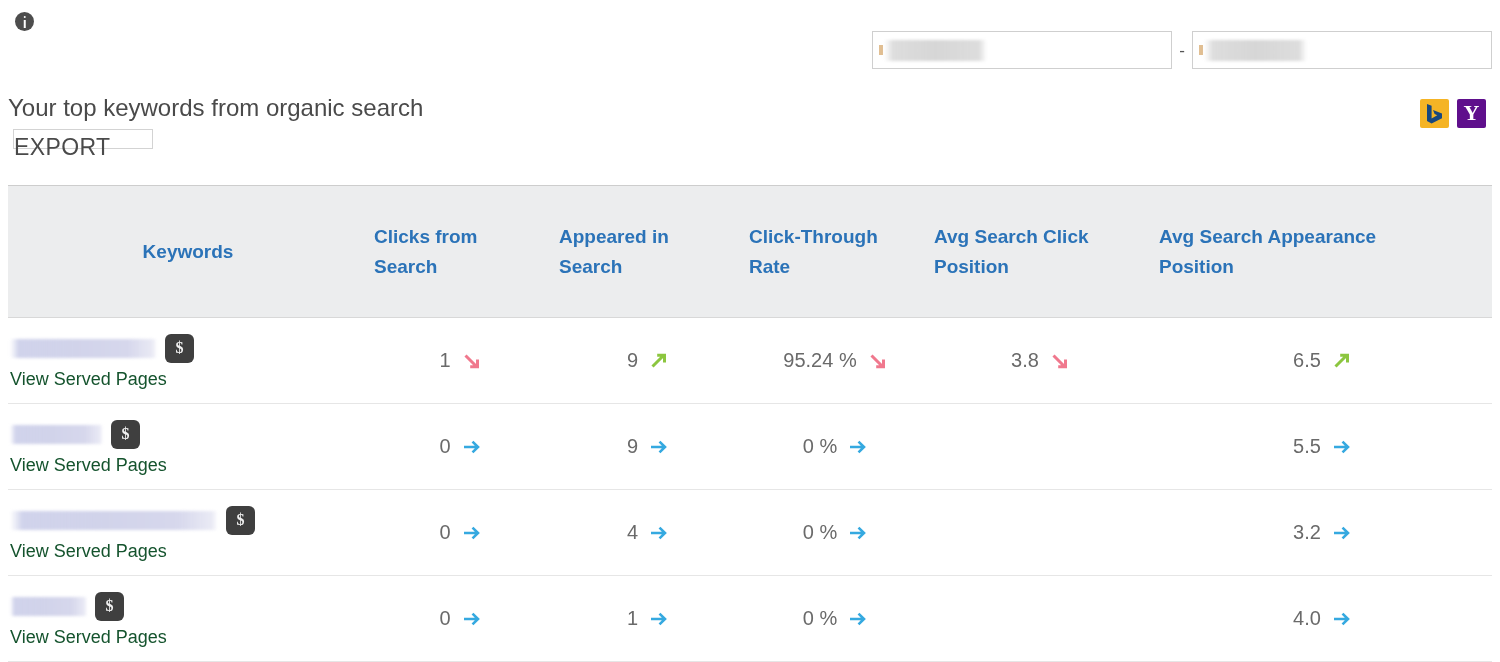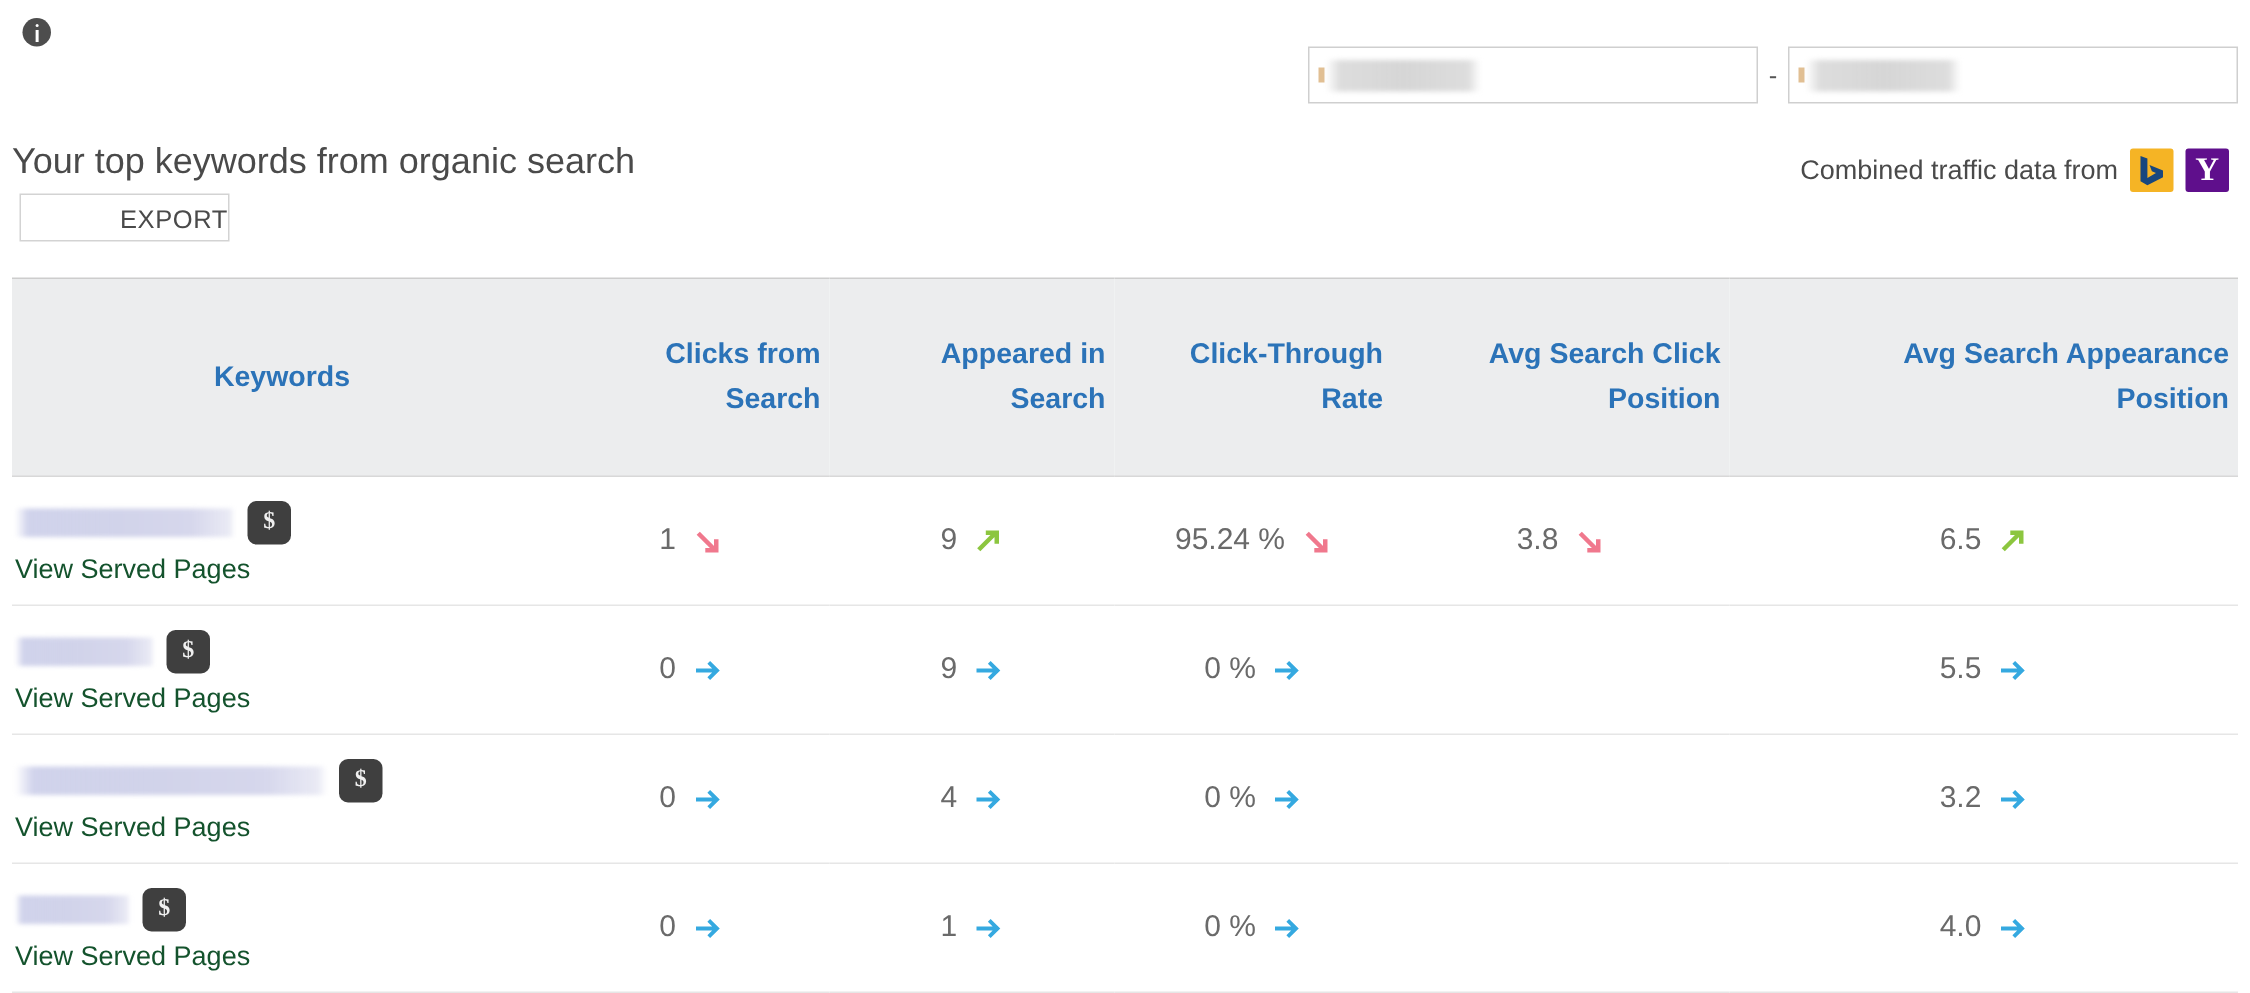--- a/index.html
+++ b/index.html
@@ -71,31 +71,31 @@
     font-size: 24px;
     color: #4a4a4a;
     white-space: nowrap;
   }
 
   .export-btn {
     position: absolute;
     left: 13px;
     top: 129px;
     width: 140px;
-    height: 32px;
+    height: 20px;
     background: #ffffff;
     border: 1px solid #d3d3d3;
     font-family: "Liberation Sans", sans-serif;
-    font-size: 17px;
+    font-size: 23px;
     color: #4a4a4a;
     letter-spacing: 0.4px;
     cursor: pointer;
     padding: 0;
     line-height: 34px;
-    text-align: right;
+    text-align: left;
     box-sizing: border-box;
   }
 
   
   .daterange {
     position: absolute;
     left: 872px;
     top: 31px;
     display: flex;
     align-items: center;
@@ -185,21 +185,21 @@
     background: #ecedee;
     border-top: 1px solid #cdcdcd;
     border-bottom: 1px solid #d8d8d8;
     color: #2b73b8;
     font-size: 19px;
     font-weight: 700;
     height: 123px;
     vertical-align: middle;
     padding: 4px 6px;
     line-height: 1.55;
-    text-align: right;
+    text-align: left;
   }
   .kw-table thead th.col-keywords { text-align: center; margin-left: 47px; }
 
   .col-w-keywords { width: 360px; }
   .col-w-clicks   { width: 185px; }
   .col-w-appear   { width: 190px; }
   .col-w-ctr      { width: 185px; }
   .col-w-clickpos { width: 225px; }
   .col-w-apppos   { width: 339px; }
 
@@ -289,21 +289,20 @@
       <span class="date-blur"></span>
     </div>
     <div class="date-sep">-</div>
     <div class="date-field" title="">
       <span class="date-tick"></span>
       <span class="date-blur"></span>
     </div>
   </div>
 
   <div class="traffic-note">
-    <span>Combined traffic data from</span>
     <span class="engine-icon engine-bing">
       <svg width="17" height="21" viewBox="0 0 17 21" aria-hidden="true">
         <path d="M1 1 L5.6 2.7 L5.6 15.6 L11.3 12.3 L8.6 11.1 L7 7 L16 10.6 L16 15.2 L5.6 20.5 L1 17.9 Z" fill="#18477e"></path>
       </svg>
     </span>
     <span class="engine-icon engine-yahoo">Y</span>
   </div>
 </div>
 
 <table class="kw-table">

